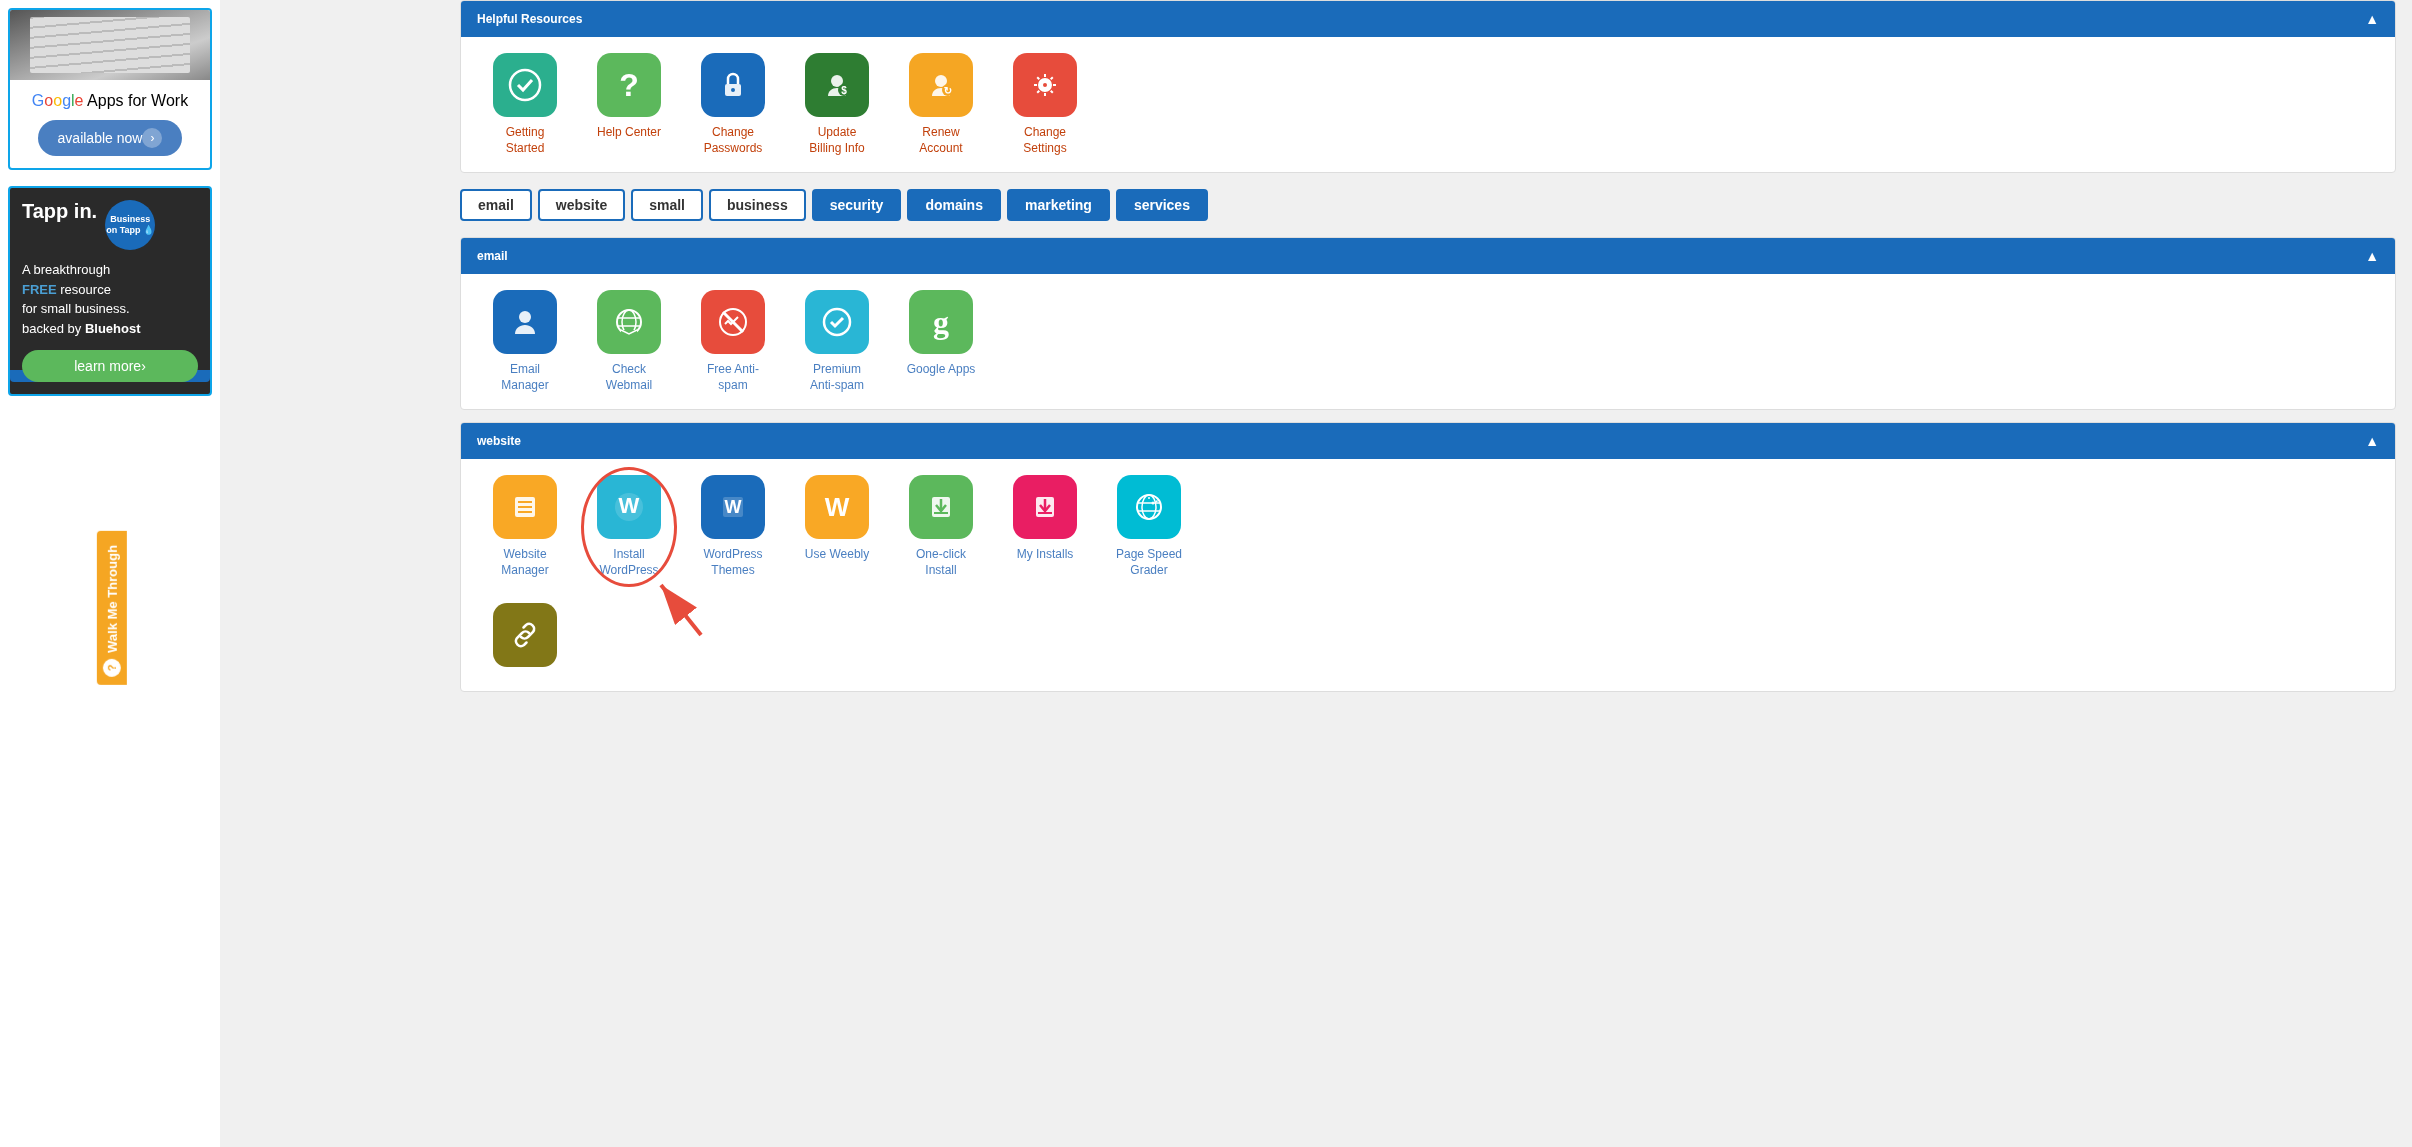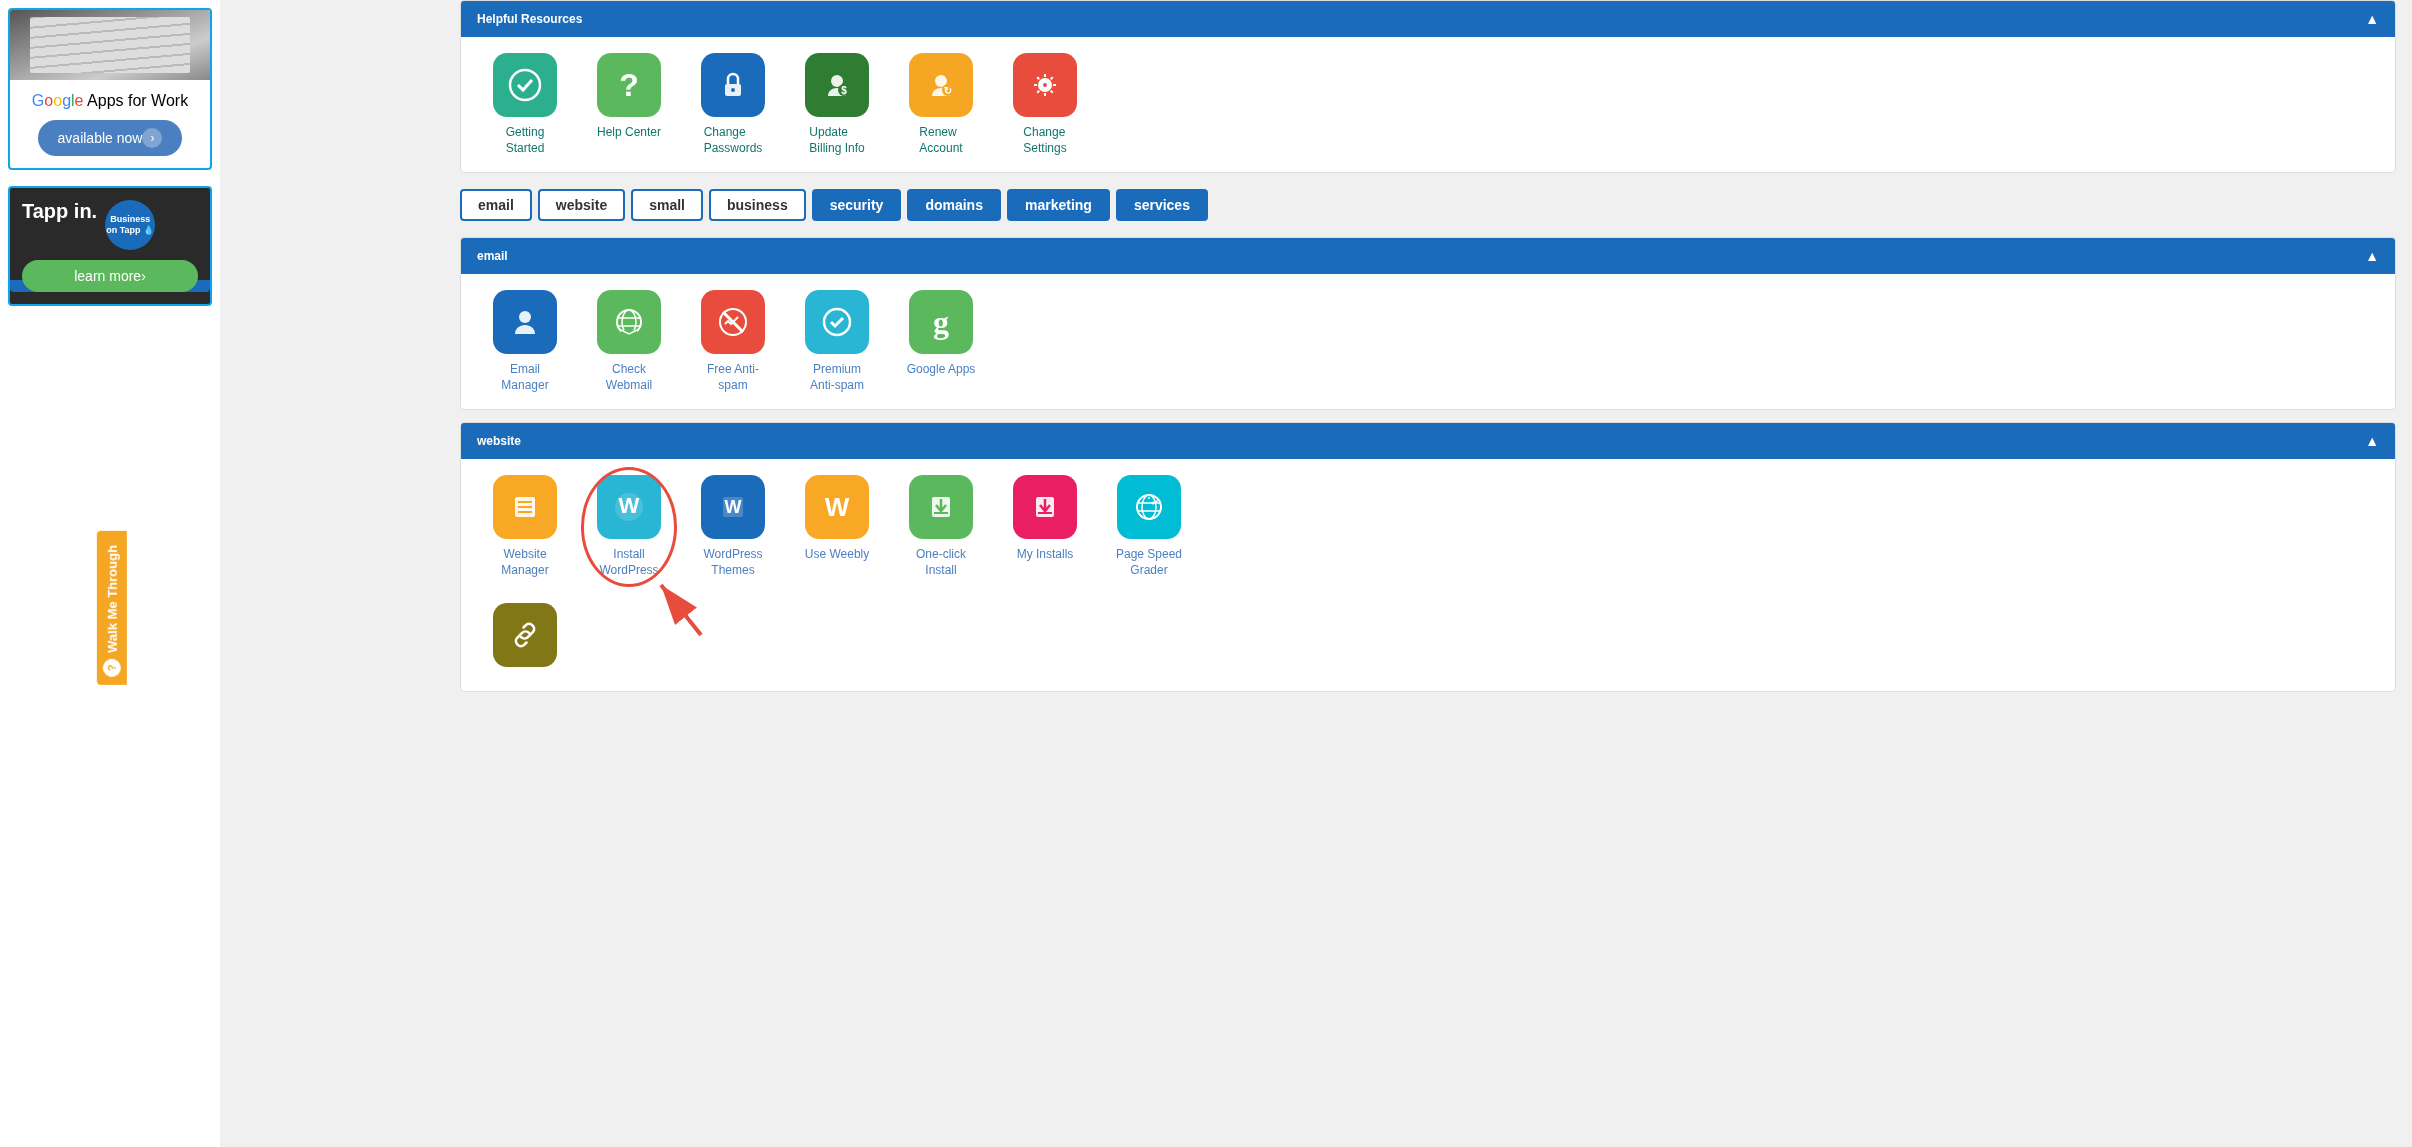--- a/index.html
+++ b/index.html
@@ -200,22 +200,22 @@
       height: 64px;
       border-radius: 14px;
       display: flex;
       align-items: center;
       justify-content: center;
       font-size: 28px;
       color: #fff;
     }
     .resource-label {
       font-size: 12px;
-      color: #0f766e;
-      text-align: left;
+      color: #c2410c;
+      text-align: center;
       line-height: 1.3;
     }
 
     
     .nav-tabs {
       display: flex;
       gap: 6px;
       flex-wrap: wrap;
       margin: 4px 0;
     }
@@ -363,20 +363,26 @@
 
   <div class="ad-card tapp-card">
     <div class="tapp-header">
       <div>
         <span class="tapp-logo">Tapp in.</span>
       </div>
       <div class="tapp-business">
         <span>Business on Tapp 💧</span>
       </div>
     </div>
+    <div class="tapp-desc">
+      <span>A breakthrough</span><br>
+      <span class="free-text">FREE</span><span> resource</span><br>
+      <span>for small business.</span><br>
+      <span>backed by </span><span class="bluehost-text">Bluehost</span>
+    </div>
     <button class="learn-more-btn">
       <span>learn more</span>
       <span>›</span>
     </button>
     <div class="tapp-blue-bar"></div>
   </div>
 </div>
 
 <div class="main-content">
 

